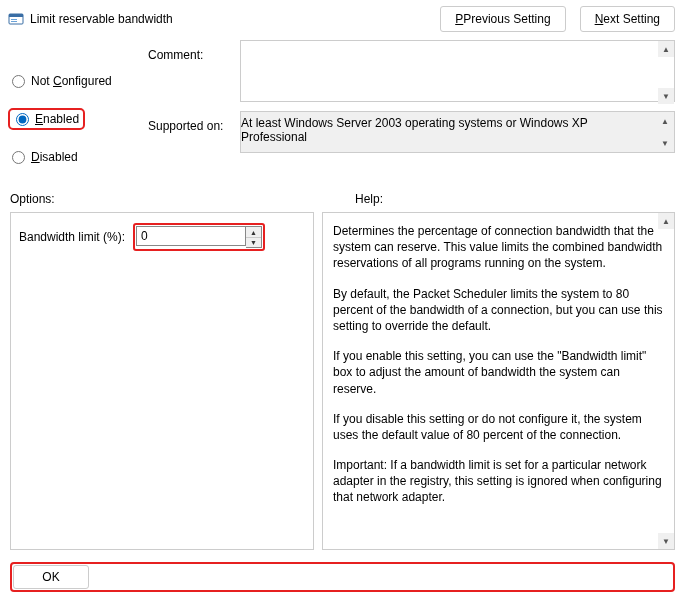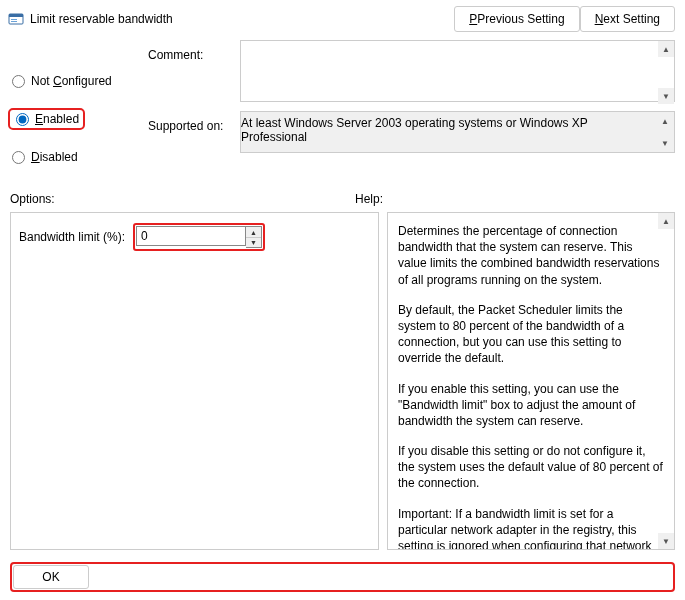--- a/index.html
+++ b/index.html
@@ -30,21 +30,21 @@
     font-size: 12px;
     flex: 0 0 auto;
   }
   .header-spacer { flex: 1; }
   .nav-btn {
     background: #fff;
     border: 1px solid #ccc;
     border-radius: 3px;
     padding: 5px 14px;
     font-size: 12px;
-    margin-left: 0;
+    margin-left: 14px;
     cursor: pointer;
     font-family: inherit;
   }
   .u { text-decoration: underline; }
   .top-grid {
     display: flex;
     padding: 0 10px 0 8px;
   }
   .radio-col {
     width: 140px;
@@ -131,21 +131,21 @@
     padding: 14px 10px 6px 10px;
   }
   .options-label { width: 345px; }
   .help-label { flex: 1; }
   .panels {
     display: flex;
     padding: 0 10px 0 10px;
     gap: 8px;
   }
   .options-panel {
-    width: 369px;
+    width: 304px;
     height: 338px;
     border: 1px solid #ccc;
     background: #fff;
     padding: 10px 8px;
   }
   .help-panel {
     flex: 1;
     height: 338px;
     border: 1px solid #ccc;
     background: #fff;

